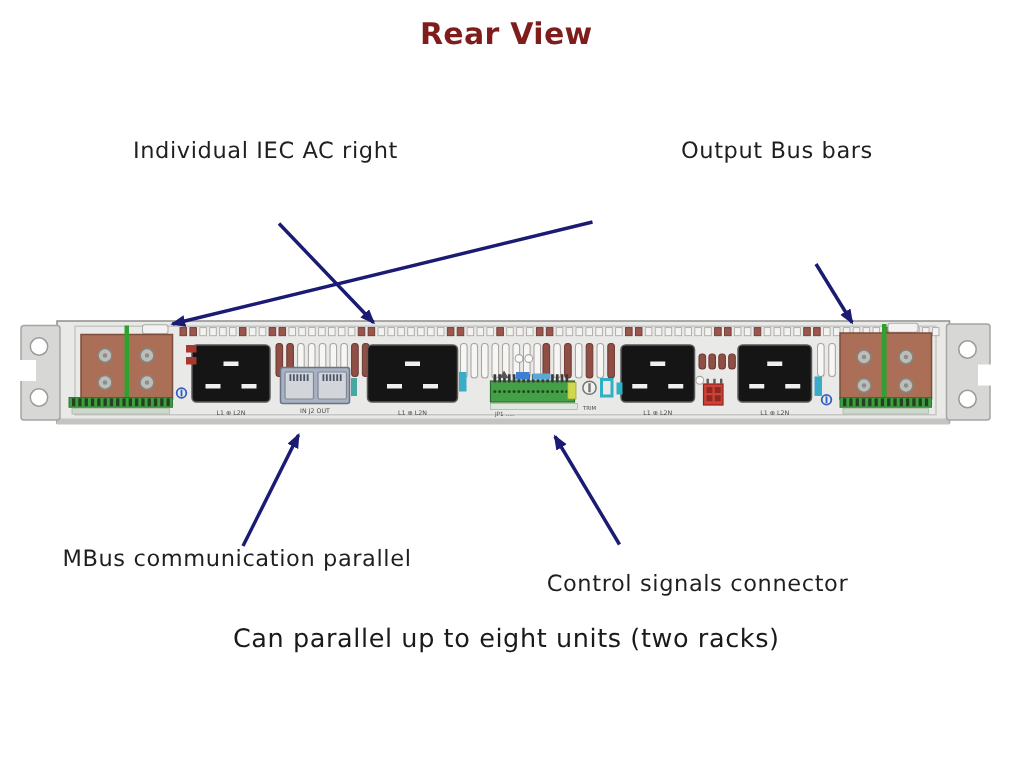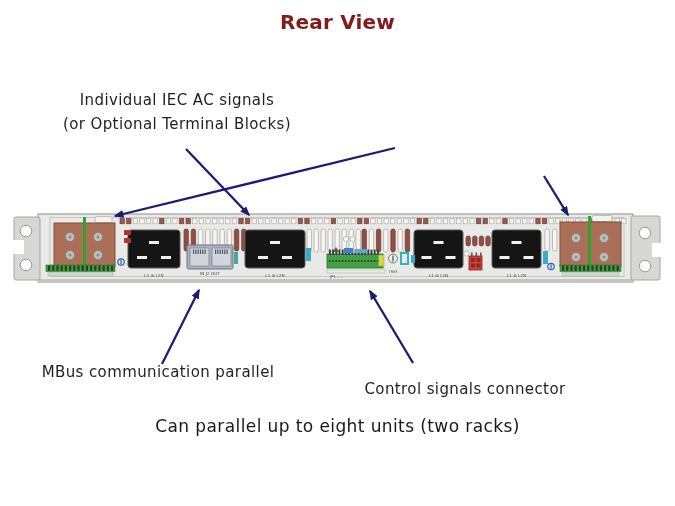--- a/index.html
+++ b/index.html
@@ -20,25 +20,25 @@
   svg text{font-family:"DejaVu Sans", sans-serif;}
 </style>
 </head>
 <body>
 
 <div class="stage">
 
   <div class="title">Rear View</div>
 
   <div class="lbl lbl-iec">
-    <div>Individual IEC AC signals</div>
-    <div>(or Optional Terminal Blocks)</div>
+    <div>Individual IEC AC right</div>
   </div>
 
   <div class="lbl lbl-bus">
+    <div>Output Bus bars</div>
   </div>
 
   <div class="lbl lbl-mbus">MBus communication parallel</div>
   <div class="lbl lbl-ctrl">Control signals connector</div>
   <div class="caption">Can parallel up to eight units (two racks)</div>
 
   <svg width="675" height="506" viewBox="0 0 675 506">
     <defs>
       <marker id="ah" markerUnits="userSpaceOnUse" markerWidth="12" markerHeight="10" refX="8.5" refY="4" orient="auto">
         <path d="M0,0 L10,4 L0,8 z" fill="#1b1b74"></path>

